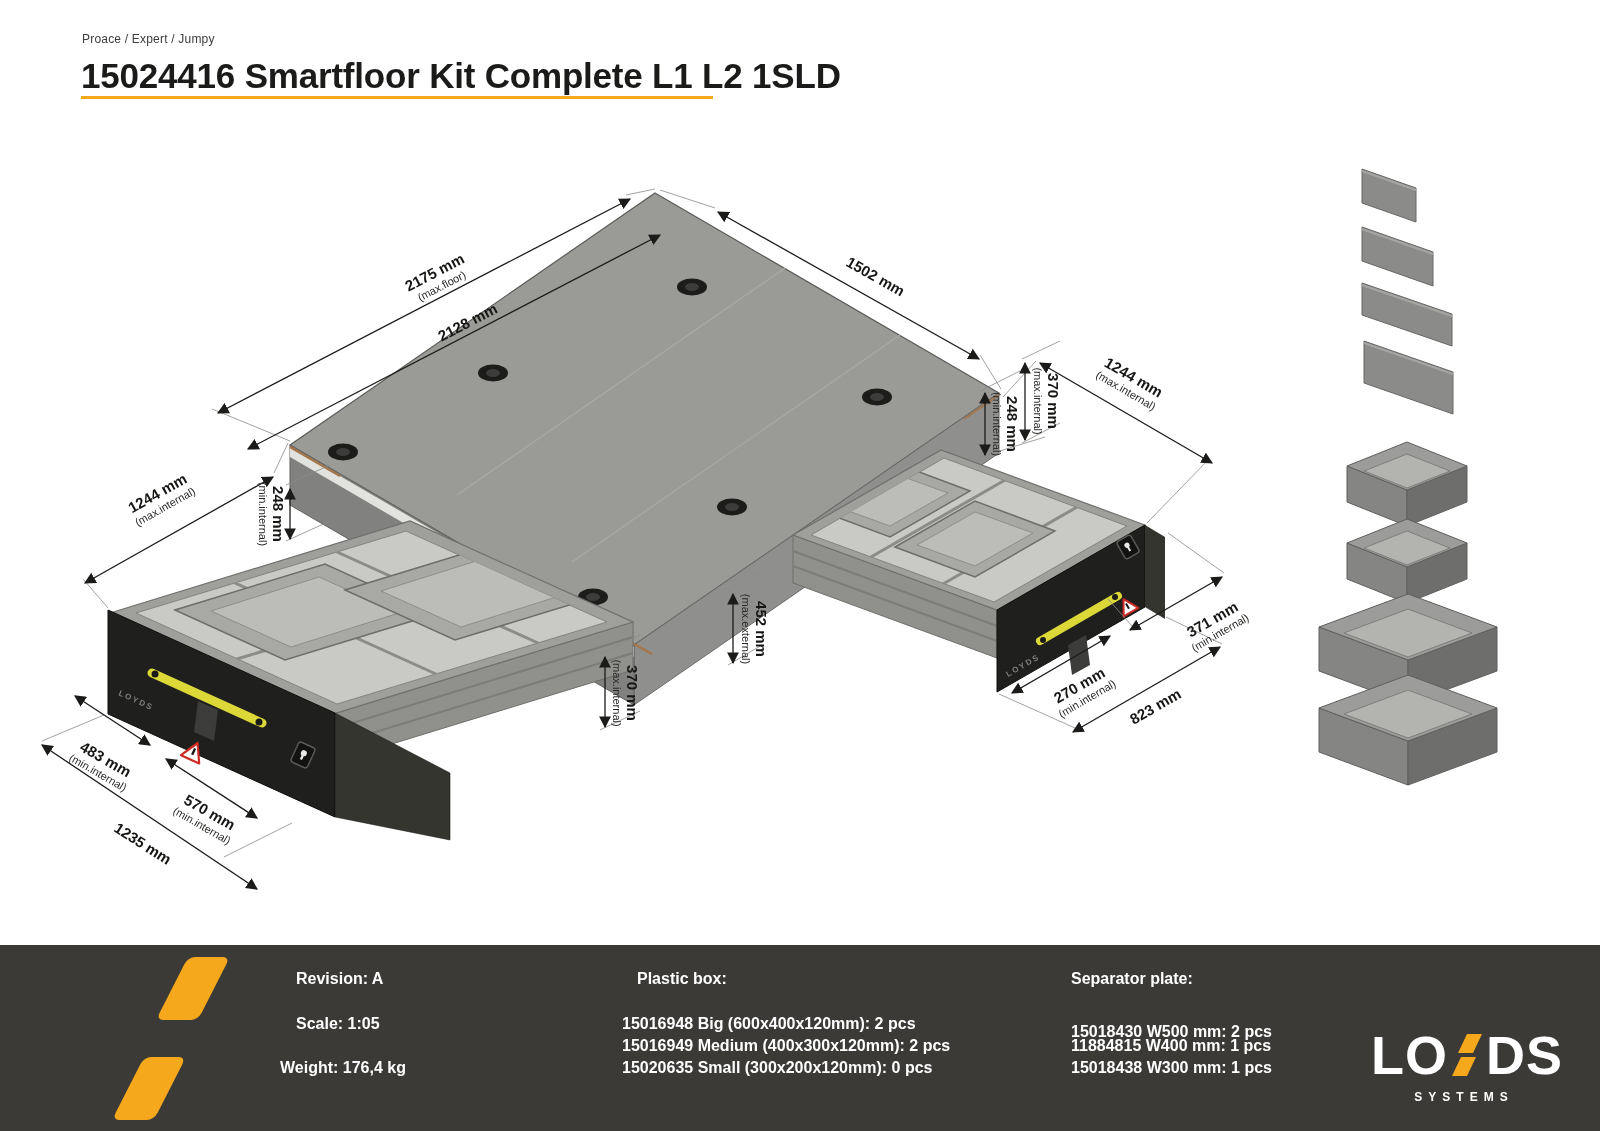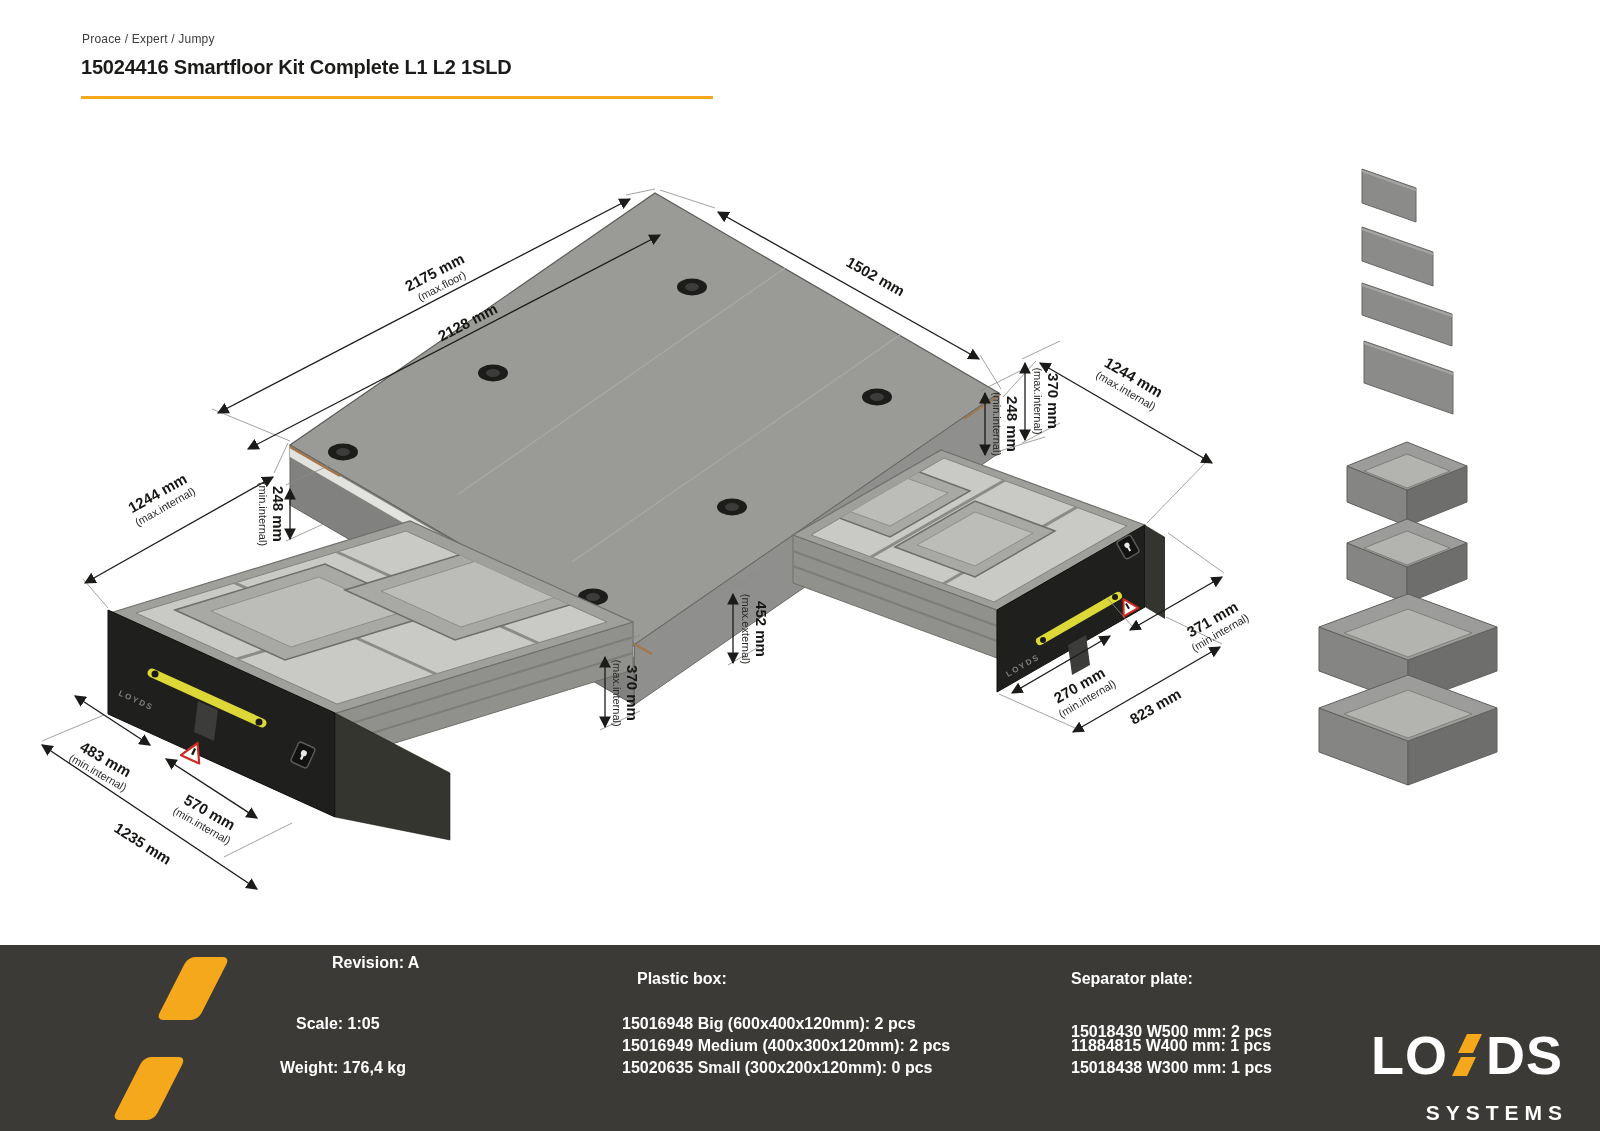--- a/index.html
+++ b/index.html
@@ -1,35 +1,35 @@
 <!DOCTYPE html>
 <html><head>
 <meta charset="utf-8">
 <style>
   html,body{margin:0;padding:0;background:#fff;}
   body{font-family:"Liberation Sans",sans-serif;}
   #page{position:relative;width:1600px;height:1131px;background:#ffffff;overflow:hidden;}
   
   .breadcrumb{position:absolute;left:82px;top:32px;font-size:12px;color:#3c3c3a;letter-spacing:.2px;}
-  .title{position:absolute;left:81px;top:56px;font-size:20px;font-weight:800;color:#1b1b19;letter-spacing:-.2px;}
+  .title{position:absolute;left:81px;top:56px;font-size:35px;font-weight:800;color:#1b1b19;letter-spacing:-.2px;}
   .title-underline{position:absolute;left:81px;top:96px;width:632px;height:3px;}
   
   #scene{position:absolute;left:0;top:105px;}
   .dim{stroke:#1b1b19;stroke-width:1.3;fill:none;}
   .ext{stroke:#8a8a88;stroke-width:.8;fill:none;}
   .dv{font:bold 15px "Liberation Sans",sans-serif;fill:#161614;text-anchor:middle;}
   .dn{font:11px "Liberation Sans",sans-serif;fill:#2a2a28;text-anchor:middle;}
   .brand-sm{font:bold 8px "Liberation Sans",sans-serif;fill:#80807e;letter-spacing:2px;}
   
   .footer{position:absolute;left:0;top:945px;width:1600px;height:186px;}
   .footer .slash{position:absolute;width:42px;height:63px;border-radius:7px;transform:skewX(-27deg);}
   .f-text{position:absolute;color:#fff;font-size:16px;font-weight:bold;white-space:nowrap;}
   .logo{position:absolute;left:1360px;top:83px;width:210px;color:#fff;}
   .logo-word{display:flex;align-items:center;font-size:54px;font-weight:800;letter-spacing:1px;line-height:1;margin-left:11px;}
-  .logo-sub{font-size:21px;font-weight:bold;letter-spacing:6px;text-align:right;margin-top:19px;margin-right:2px;}
+  .logo-sub{font-size:12px;font-weight:bold;letter-spacing:6px;text-align:center;margin-top:8px;margin-right:2px;}
 </style>
 </head>
 <body>
 
 <div id="page">
 
   <div class="breadcrumb">Proace / Expert / Jumpy</div>
   <div class="title">15024416 Smartfloor Kit Complete L1 L2 1SLD</div>
   <div class="title-underline" style="background:#F5A81C;"></div>
 
@@ -295,21 +295,21 @@
         <polygon points="1408,570 1497,603 1408,636 1319,603" fill="#9c9c9a" stroke="#5f5f5d" stroke-width="1"></polygon>
         <polygon points="1408,585 1472,609 1408,633 1344,609" fill="#b3b3af" stroke="#7e7e7c" stroke-width="1"></polygon>
       </g>
     </g>
   </svg>
 
   <div class="footer" style="background:#3B3A37;">
     <div class="slash" style="left:172px;top:12px;background:#F5A81C;"></div>
     <div class="slash" style="left:128px;top:112px;background:#F5A81C;"></div>
 
-    <div class="f-text" style="left:296px;top:9px;margin-left:36px;">Revision: A</div>
+    <div class="f-text" style="left:296px;top:25px;">Revision: A</div>
     <div class="f-text" style="left:296px;top:70px;">Scale: 1:05</div>
     <div class="f-text" style="left:280px;top:114px;">Weight: 176,4 kg</div>
 
     <div class="f-text" style="left:622px;top:25px;margin-left:15px;">Plastic box:</div>
     <div class="f-text" style="left:622px;top:70px;">15016948 Big (600x400x120mm): 2 pcs</div>
     <div class="f-text" style="left:622px;top:92px;">15016949 Medium (400x300x120mm): 2 pcs</div>
     <div class="f-text" style="left:622px;top:114px;">15020635 Small (300x200x120mm): 0 pcs</div>
 
     <div class="f-text" style="left:1071px;top:25px;">Separator plate:</div>
     <div class="f-text" style="left:1071px;top:70px;margin-top:8px;">15018430 W500 mm: 2 pcs</div>

